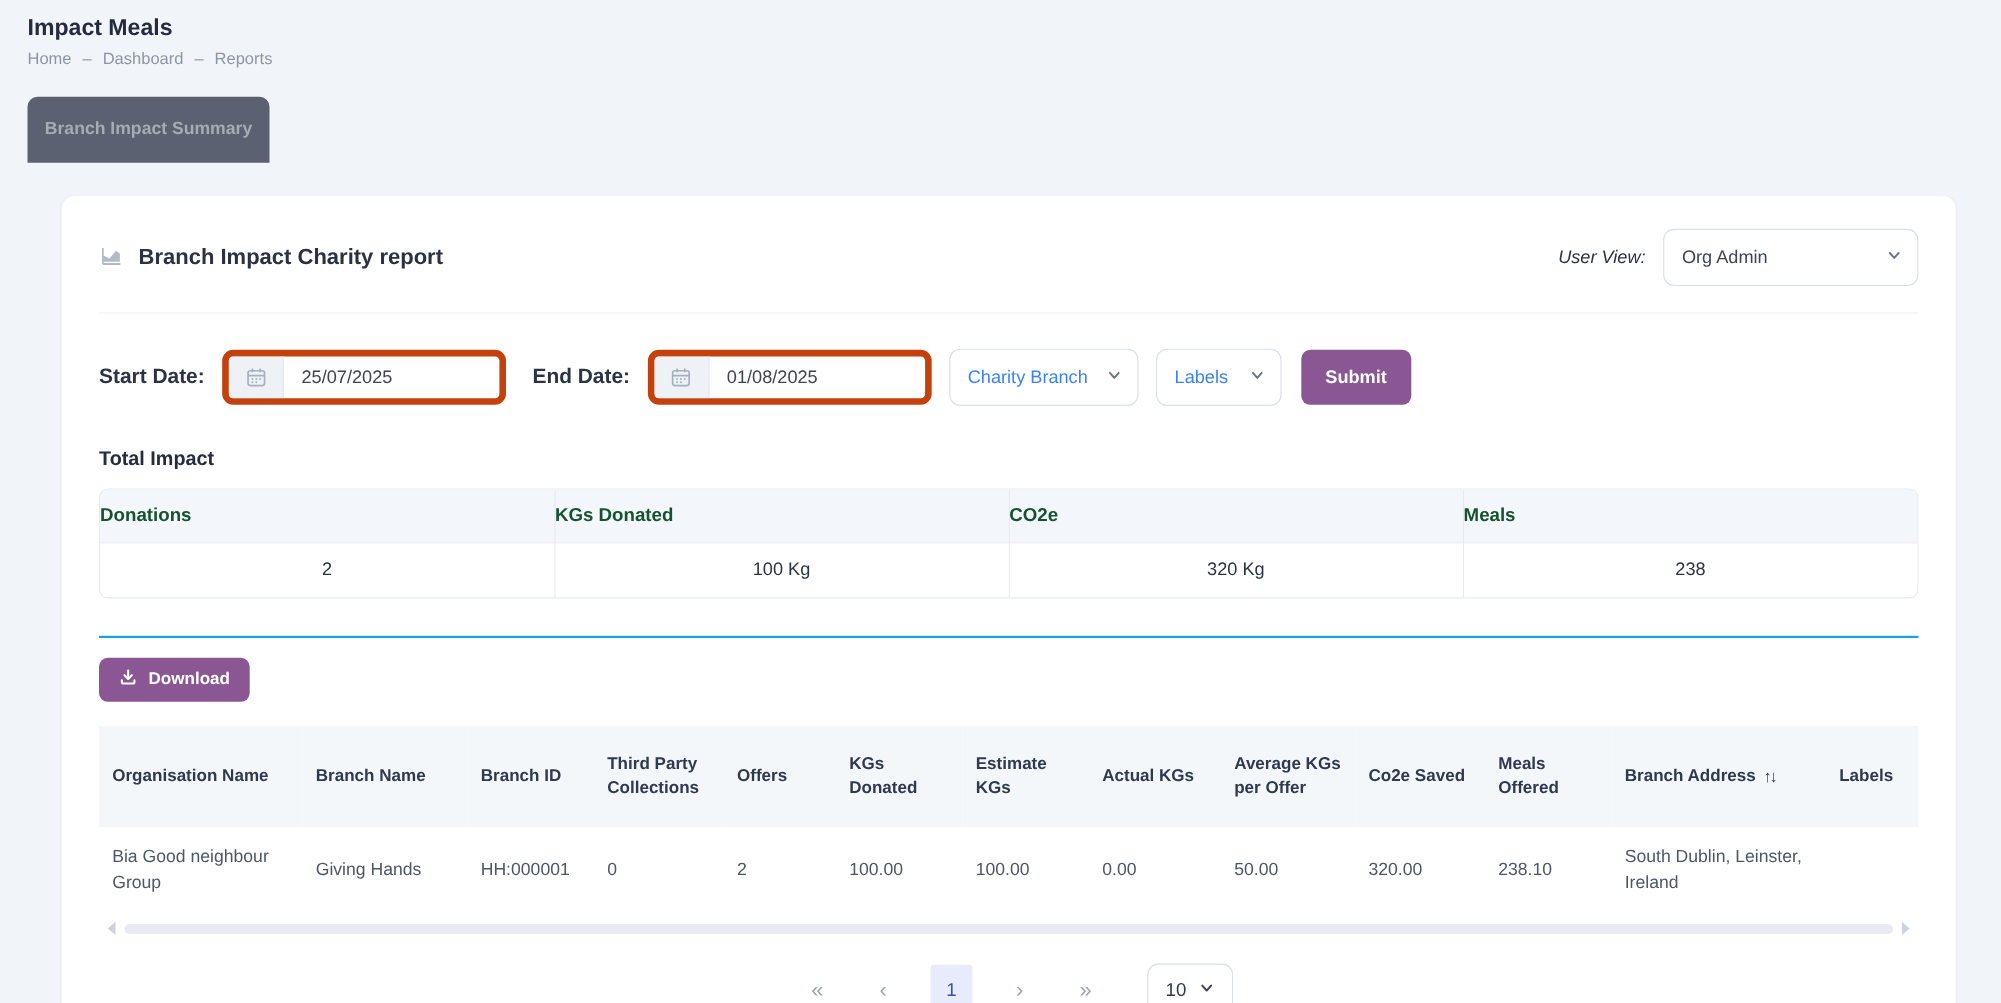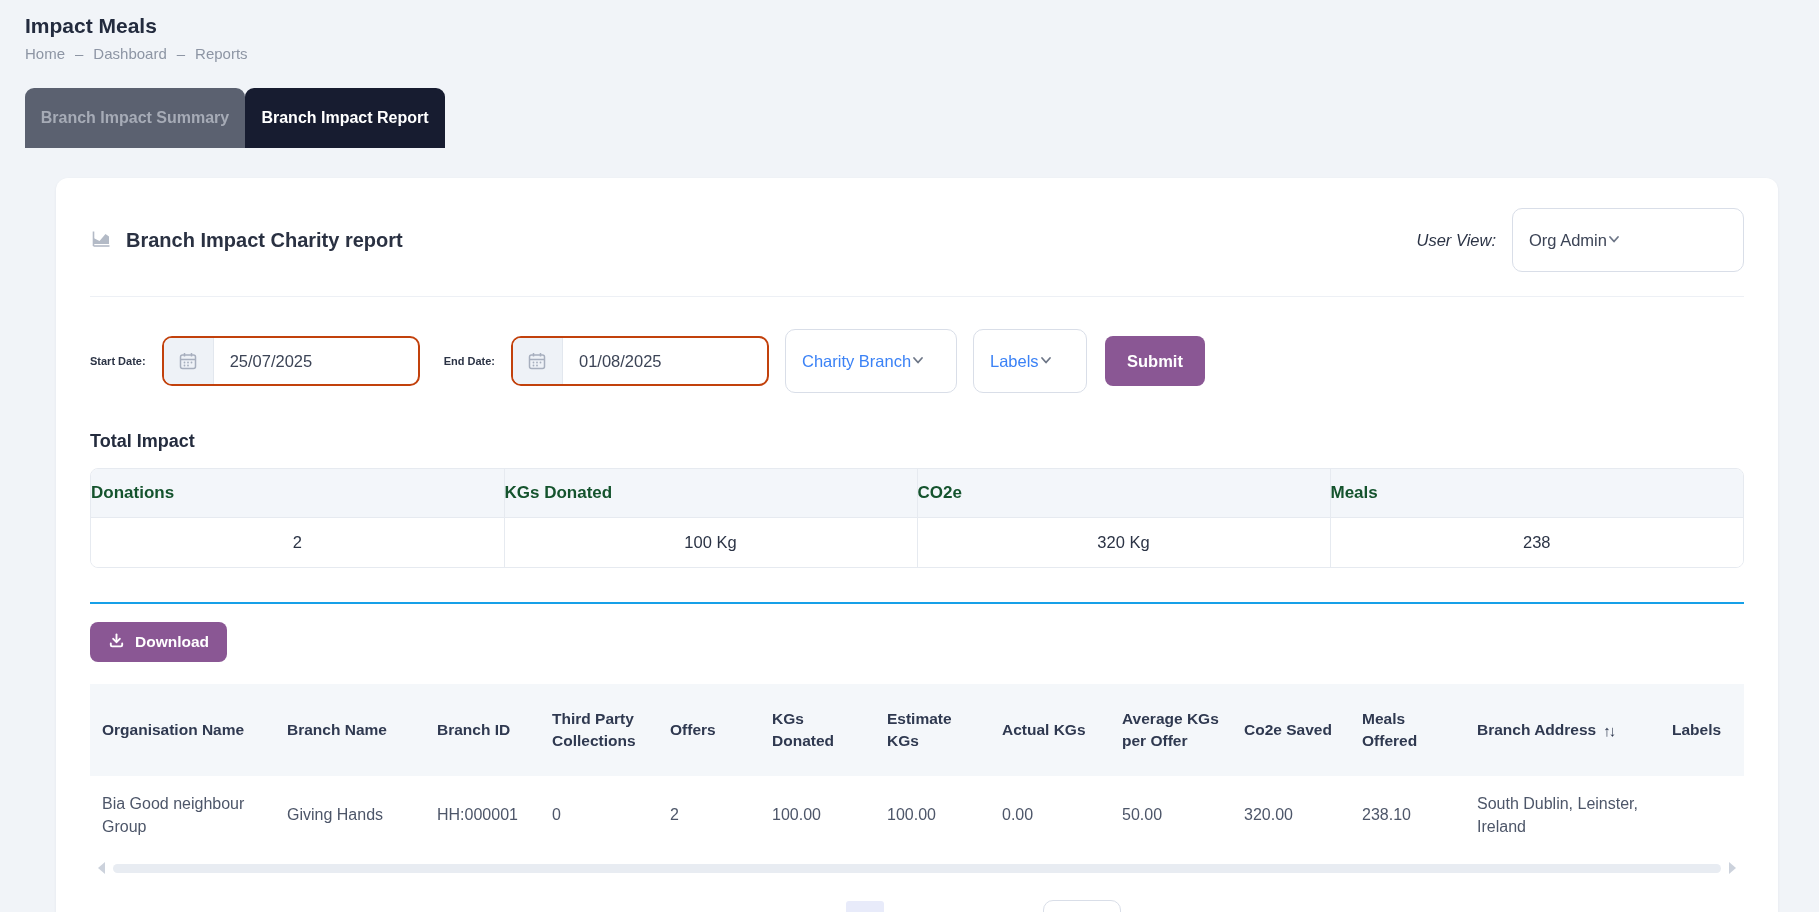--- a/index.html
+++ b/index.html
@@ -29,31 +29,31 @@
           border-radius:12px; padding:0 34px 40px 34px;
           box-shadow:0 1px 3px rgba(20,30,60,.06); }
 
   .card-header { display:flex; align-items:center; justify-content:space-between;
                  padding:30px 0 24px 0; border-bottom:1px solid #edf0f5; }
   .card-title-wrap { display:flex; align-items:center; gap:14px; }
   .card-title { font-size:20px; font-weight:600; color:#2a3142; }
   .user-view-wrap { display:flex; align-items:center; gap:16px; }
   .user-view-label { font-size:16.5px; color:#2b3345;font-style:italic; }
 
-  .select-box { height:64px; border:1px solid #d9dee8; border-radius:10px;
+  .select-box { height:52px; border:1px solid #d9dee8; border-radius:10px;
                 background:#fff; display:flex; align-items:center;
-                justify-content:flex-start; padding:0 14px 0 16px;
+                justify-content:space-between; padding:0 14px 0 16px;
                 font-size:16.5px; cursor:pointer; }
   .select-box.user-view { width:232px; color:#3c4456; }
   .select-box.muted { color:#3b82f6; }
 
   
   .filter-row { display:flex; align-items:center; margin-top:32px; }
-  .filter-label { font-size:11px; font-weight:600; color:#2b3345; white-space:nowrap; }
-  .date-group { display:flex; width:258px; height:50px; border:2px solid #c2410c;
+  .filter-label { font-size:19px; font-weight:600; color:#2b3345; white-space:nowrap; }
+  .date-group { display:flex; width:258px; height:50px; border:6px solid #c2410c;
                 border-radius:10px; overflow:hidden; background:#fff; margin-left:16px; }
   .cal-box { width:50px; background:#eef2f7; border-right:1px solid #e2e7ee;
              display:flex; align-items:center; justify-content:center; flex:none; }
   .date-input { border:none; outline:none; flex:1; min-width:0; padding-left:16px;
                 font-size:16.5px; color:#3c4456; background:transparent;
                 font-family:"Liberation Sans","DejaVu Sans",sans-serif; }
   .gap24 { width:24px; flex:none; }
   .select-box.branch { width:172px; margin-left:16px; }
   .select-box.labels { width:114px; margin-left:16px; }
   .submit-btn { width:100px; height:50px; margin-left:18px; background:#8a5794;
@@ -121,21 +121,20 @@
     <span>Home</span>
     <span>–</span>
     <span>Dashboard</span>
     <span>–</span>
     <span>Reports</span>
   </div>
 </div>
 
 <div class="tabs">
   <div class="tab inactive">Branch Impact Summary</div>
-  <div class="tab active">Branch Impact Report</div>
 </div>
 
 <div class="card">
 
   
   <div class="card-header">
     <div class="card-title-wrap">
       <span>
         <svg width="22" height="22" viewBox="0 0 22 22">
           <path d="M3.5 19 V4.5" stroke="#b3bac6" stroke-width="1.6" fill="none"></path>

